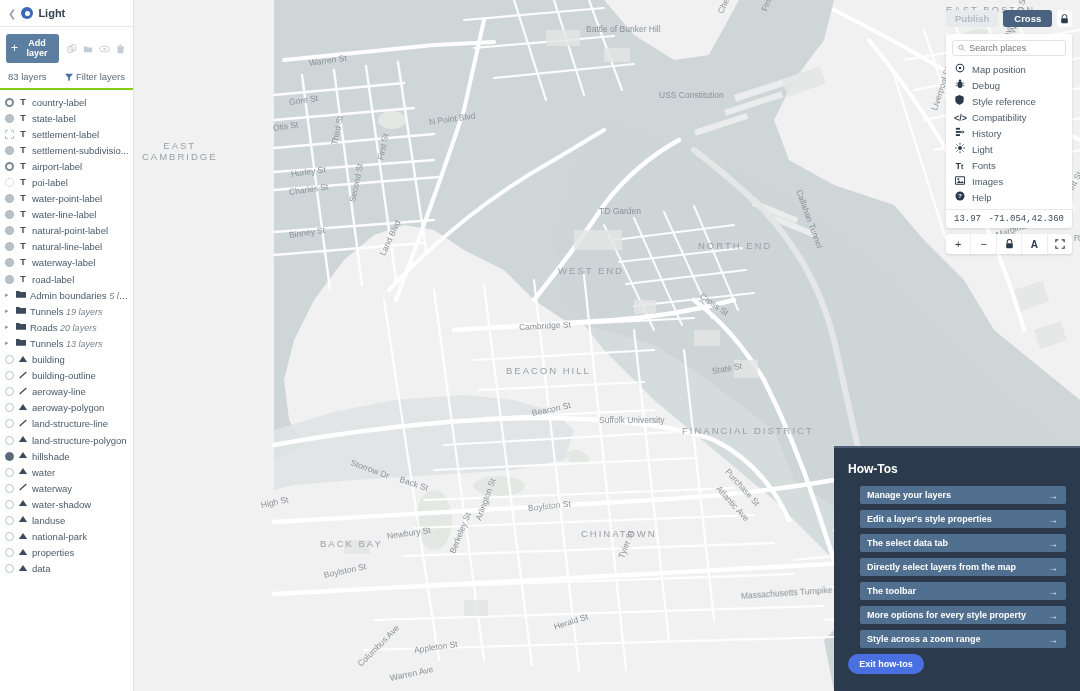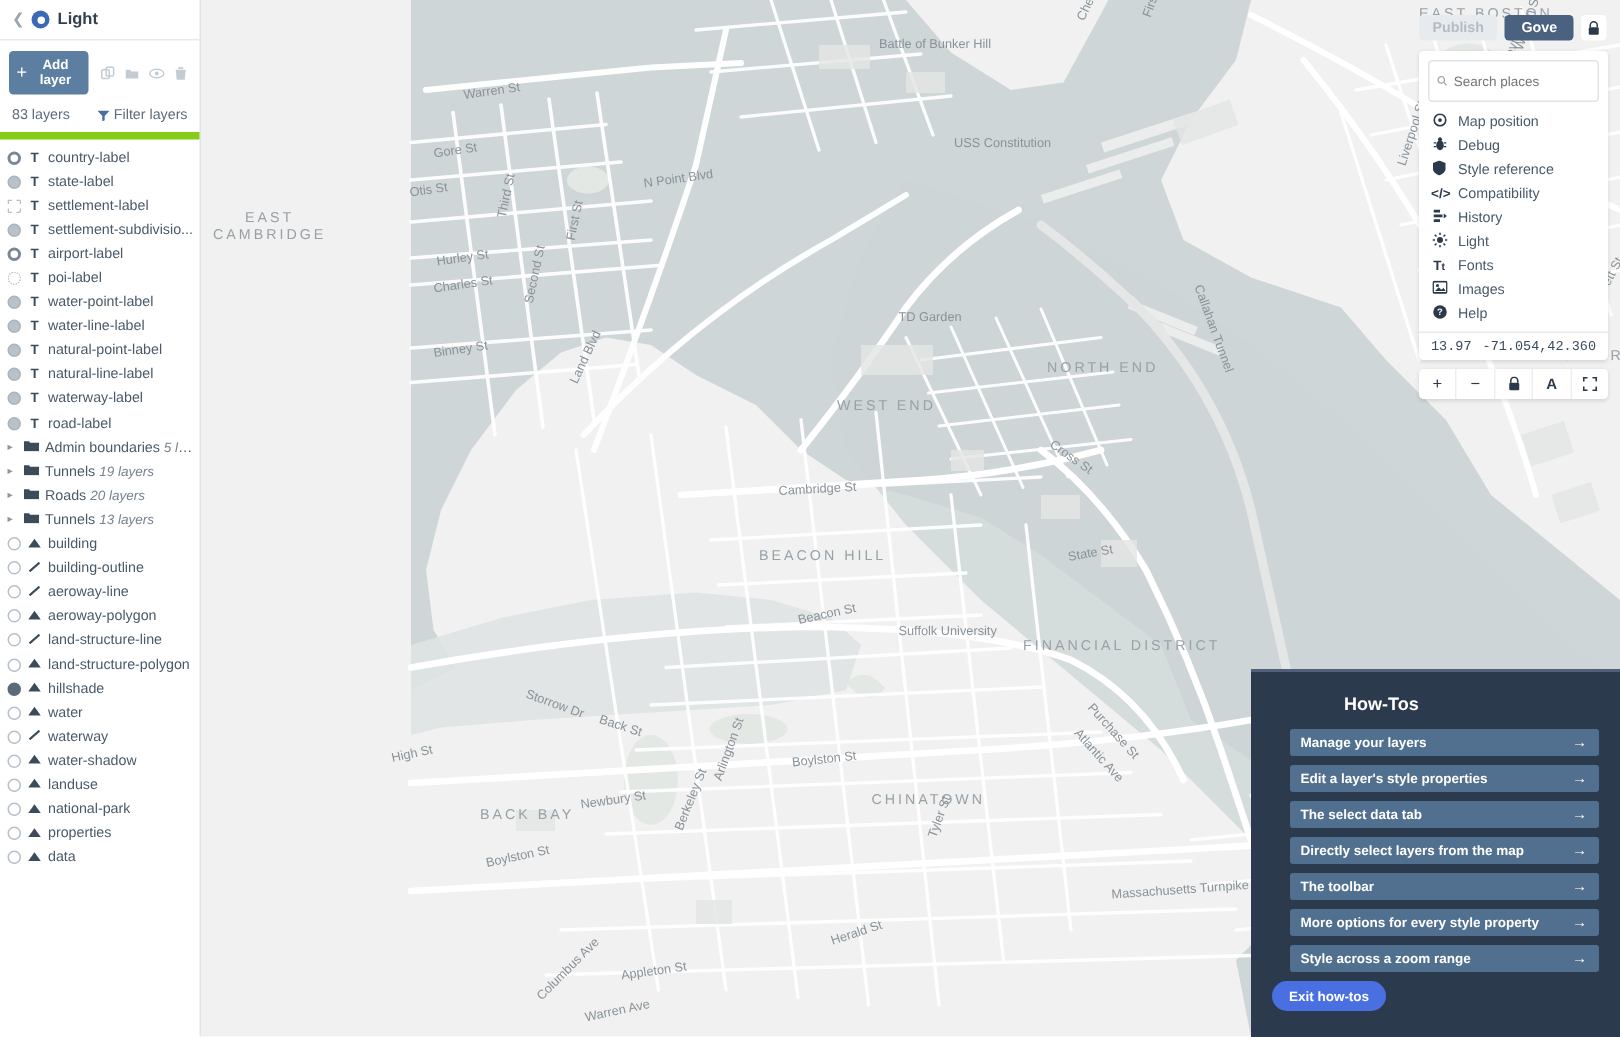--- a/index.html
+++ b/index.html
@@ -40,21 +40,21 @@
     padding: 4px 7px 5px 5px; display: flex; align-items: center; gap: 4px;
     cursor: pointer; white-space: normal; width: 53px;
   }
   .add-layer-btn .plus { font-size: 12px; font-weight: normal; line-height: 10px; }
   .add-layer-btn .al-text { display: block; text-align: center; }
   .tool-icons { display: flex; gap: 6px; align-items: center; margin-left: 2px; }
   .tool-icons svg { display: block; }
 
   .sb-meta {
     display: flex; justify-content: space-between; align-items: center;
-    padding: 2px 8px 6px 8px; border-bottom: 5px solid #84cc16;
+    padding: 2px 8px 6px 8px; border-bottom: 2px solid #84cc16;
   }
   .layers-count { font-size: 9.5px; color: #5d6b7a; }
   .filter-layers {
     font-size: 9.5px; color: #5d6b7a; display: flex; align-items: center; gap: 3px;
     cursor: pointer;
   }
 
   .layer-list { flex: 1; overflow: hidden; padding-top: 4px; }
   .layer-row {
     display: flex; align-items: center; height: 16.1px;
@@ -109,21 +109,21 @@
   .btn-lock {
     width: 17px; height: 17px; background: #fff; border-radius: 3px;
     display: flex; align-items: center; justify-content: center; cursor: pointer;
   }
   .rp-card {
     background: #fff; border-radius: 3px; box-shadow: 0 1px 3px rgba(0,0,0,.12);
     overflow: hidden;
   }
   .rp-search {
     margin: 6px 6px 5px 6px; border: 1px solid #dfe3e7; border-radius: 3px;
-    height: 28px; display: flex; align-items: center; gap: 4px; padding: 0 5px;
+    height: 16px; display: flex; align-items: center; gap: 4px; padding: 0 5px;
   }
   .rp-search input {
     border: none; outline: none; font-size: 9px; color: #9aa4ad;
     font-family: "Liberation Sans", sans-serif; width: 100%; background: transparent;
   }
   .rp-item {
     display: flex; align-items: center; gap: 7px; padding: 2px 8px;
     height: 16px; font-size: 9.5px; color: #4a5a68; cursor: pointer;
   }
   .rp-item .ic { width: 11px; text-align: center; flex: 0 0 auto; color: #2b3a4a; }
@@ -143,21 +143,21 @@
     border-right: 1px solid #eceff2;
   }
   .mt-btn:last-child { border-right: none; }
 
   
   #howtos {
     position: absolute; left: 834px; top: 446px; width: 246px; height: 245px;
     background: #2c3a4d; z-index: 50; padding: 14px 14px 0 14px;
     border-top: 2px solid #51607a;
   }
-  .ht-title { color: #fff; font-size: 12px; font-weight: bold; margin-bottom: 10px; margin-left: 48px; }
+  .ht-title { color: #fff; font-size: 12px; font-weight: bold; margin-bottom: 10px; }
   .ht-item {
     background: #51708f; border-radius: 2px; height: 18px; margin-bottom: 6px;
     display: flex; align-items: center; justify-content: space-between;
     padding: 0 8px 0 7px; cursor: pointer; margin-left: 12px;
   }
   .ht-item span.lbl { color: #fff; font-size: 9px; font-weight: bold; }
   .ht-item span.arr { color: #fff; font-size: 10px; }
   .ht-exit {
     background: #4a6fe0; color: #fff; border-radius: 10px; font-size: 9px;
     font-weight: bold; padding: 5px 0; width: 76px; text-align: center;
@@ -584,21 +584,21 @@
         <div class="maplabel place" style="left:564px;top:240px">NORTH END</div>
         <div class="maplabel place" style="left:424px;top:265px">WEST END</div>
         <div class="maplabel place" style="left:372px;top:365px">BEACON HILL</div>
         <div class="maplabel place" style="left:548px;top:425px">FINANCIAL DISTRICT</div>
         <div class="maplabel place" style="left:812px;top:4px">EAST BOSTON</div>
         <div class="maplabel place" style="left:186px;top:538px">BACK BAY</div>
         <div class="maplabel place" style="left:447px;top:528px">CHINATOWN</div>
         <div class="maplabel place" style="left:752px;top:548px">SEAPORT</div>
         <div class="maplabel place" style="left:909px;top:232px">JEFFRIES POINT</div>
         <div class="maplabel" style="left:452px;top:24px;transform:rotate(0deg);transform-origin:left center">Battle of Bunker Hill</div>
-        <div class="maplabel" style="left:502px;top:90px;transform:rotate(0deg);transform-origin:left center">USS Constitution</div>
+        <div class="maplabel" style="left:525px;top:90px;transform:rotate(0deg);transform-origin:left center">USS Constitution</div>
         <div class="maplabel" style="left:155px;top:97px;transform:rotate(-8deg);transform-origin:left center">Gore St</div>
         <div class="maplabel" style="left:139px;top:123px;transform:rotate(-8deg);transform-origin:left center">Otis St</div>
         <div class="maplabel" style="left:295px;top:117px;transform:rotate(-8deg);transform-origin:left center">N Point Blvd</div>
         <div class="maplabel" style="left:200px;top:140px;transform:rotate(-78deg);transform-origin:left center">Third St</div>
         <div class="maplabel" style="left:246px;top:155px;transform:rotate(-78deg);transform-origin:left center">First St</div>
         <div class="maplabel" style="left:157px;top:169px;transform:rotate(-8deg);transform-origin:left center">Hurley St</div>
         <div class="maplabel" style="left:155px;top:187px;transform:rotate(-8deg);transform-origin:left center">Charles St</div>
         <div class="maplabel" style="left:218px;top:197px;transform:rotate(-78deg);transform-origin:left center">Second St</div>
         <div class="maplabel" style="left:155px;top:230px;transform:rotate(-8deg);transform-origin:left center">Binney St</div>
         <div class="maplabel" style="left:248px;top:250px;transform:rotate(-65deg);transform-origin:left center">Land Blvd</div>
@@ -638,21 +638,21 @@
         <div class="maplabel" style="left:888px;top:190px;transform:rotate(-62deg);transform-origin:left center">Cottage St</div>
         <div class="maplabel" style="left:928px;top:200px;transform:rotate(-62deg);transform-origin:left center">Everett St</div>
         <div class="maplabel" style="left:862px;top:230px;transform:rotate(-18deg);transform-origin:left center">Marginal St</div>
         <div class="maplabel" style="left:175px;top:58px;transform:rotate(-8deg);transform-origin:left center">Warren St</div>
       </div>
   </div>
 
   <div id="rightpanel">
     <div class="rp-top">
       <div class="btn-publish">Publish</div>
-      <div class="btn-share">Gove</div>
+      <div class="btn-share">Cross</div>
       <div class="btn-lock">
         <svg width="9" height="10" viewBox="0 0 10 12">
             <path d="M2.2 5V3.4a2.8 2.8 0 0 1 5.6 0V5" fill="none" stroke="#2b3a4a" stroke-width="1.2"></path>
             <rect x="1" y="5" width="8" height="6" rx="1" fill="#2b3a4a"></rect>
           </svg>
       </div>
     </div>
 
     <div class="rp-card">
       <div class="rp-search">

